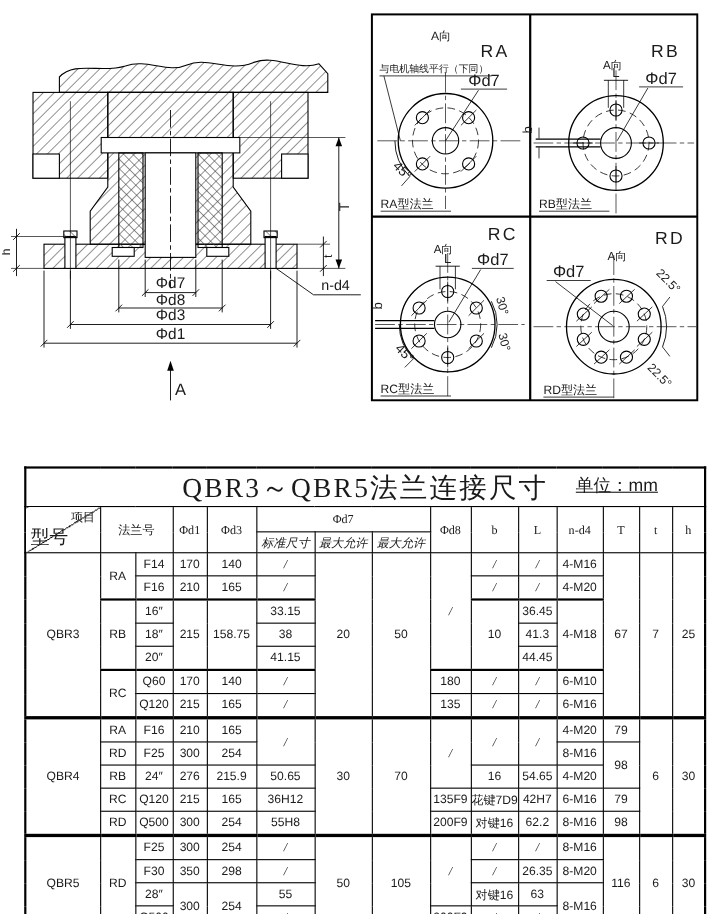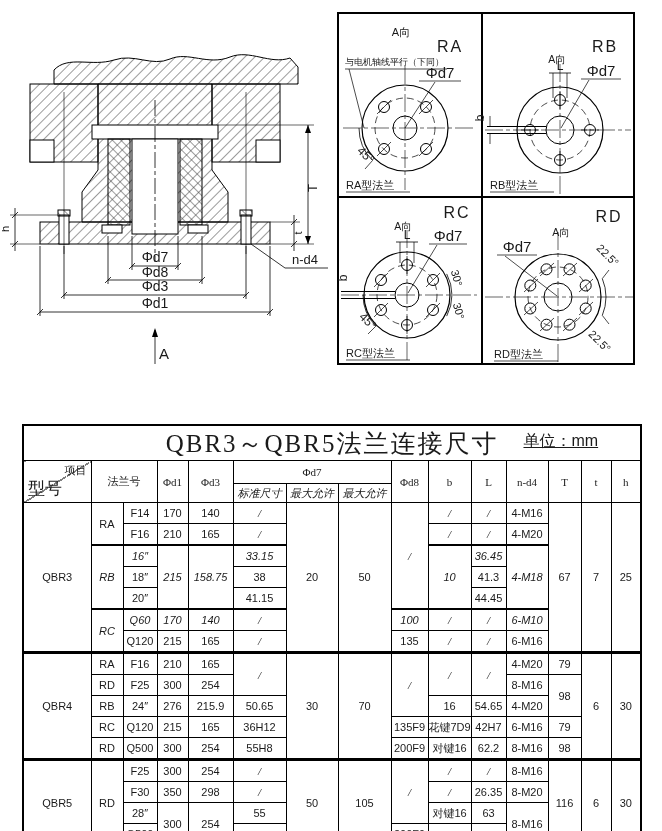--- a/index.html
+++ b/index.html
@@ -13,21 +13,21 @@
   table.spec td{height:20px;}
   tr.hr1 th{height:22px;font-family:Liberation Serif, serif;}
   tr.hr2 th{height:18px;font-style:italic;}
   th.titlebar{height:34px;position:relative;border-bottom:2px solid #000;margin-top:26px;}
   .title-main{font-size:25px;letter-spacing:2px;font-family:"Liberation Serif","DejaVu Serif",serif;}
   .title-unit{position:absolute;right:42px;bottom:8px;font-size:16px;text-decoration:underline;}
   th.hb{border-bottom:2px solid #000;}
   th.diag{position:relative;background:linear-gradient(to bottom right,#fff 49.5%,#000 49.5%,#000 50.6%,#fff 50.6%);}
   th.diag .c-top{position:absolute;top:2px;right:4px;font-size:11px;}
   th.diag .c-bot{position:absolute;bottom:2px;left:4px;font-size:17px;}
-  tr.g2 td{border-top-width:2px;font-style:italic;}
+  tr.g2 td{border-top-width:2px;}
   tr.g3 td{border-top-width:3px;}
   td.sl{font-style:italic;font-size:12px;font-family:"Liberation Serif","DejaVu Serif",serif;}
 </style>
 </head>
 <body>
 
 <div class="stage">
 
 <svg style="left:2px;top:22px" width="332" height="362" viewBox="0 0 332 362">
   <defs>
@@ -378,21 +378,21 @@
     <td>20″</td>
     <td>41.15</td>
     <td>44.45</td>
   </tr>
   <tr class="g2">
     <td rowspan="2">RC</td>
     <td>Q60</td>
     <td>170</td>
     <td>140</td>
     <td class="sl">/</td>
-    <td>100</td>
+    <td>180</td>
     <td class="sl">/</td>
     <td class="sl">/</td>
     <td>6-M10</td>
   </tr>
   <tr>
     <td>Q120</td>
     <td>215</td>
     <td>165</td>
     <td class="sl">/</td>
     <td>135</td>

